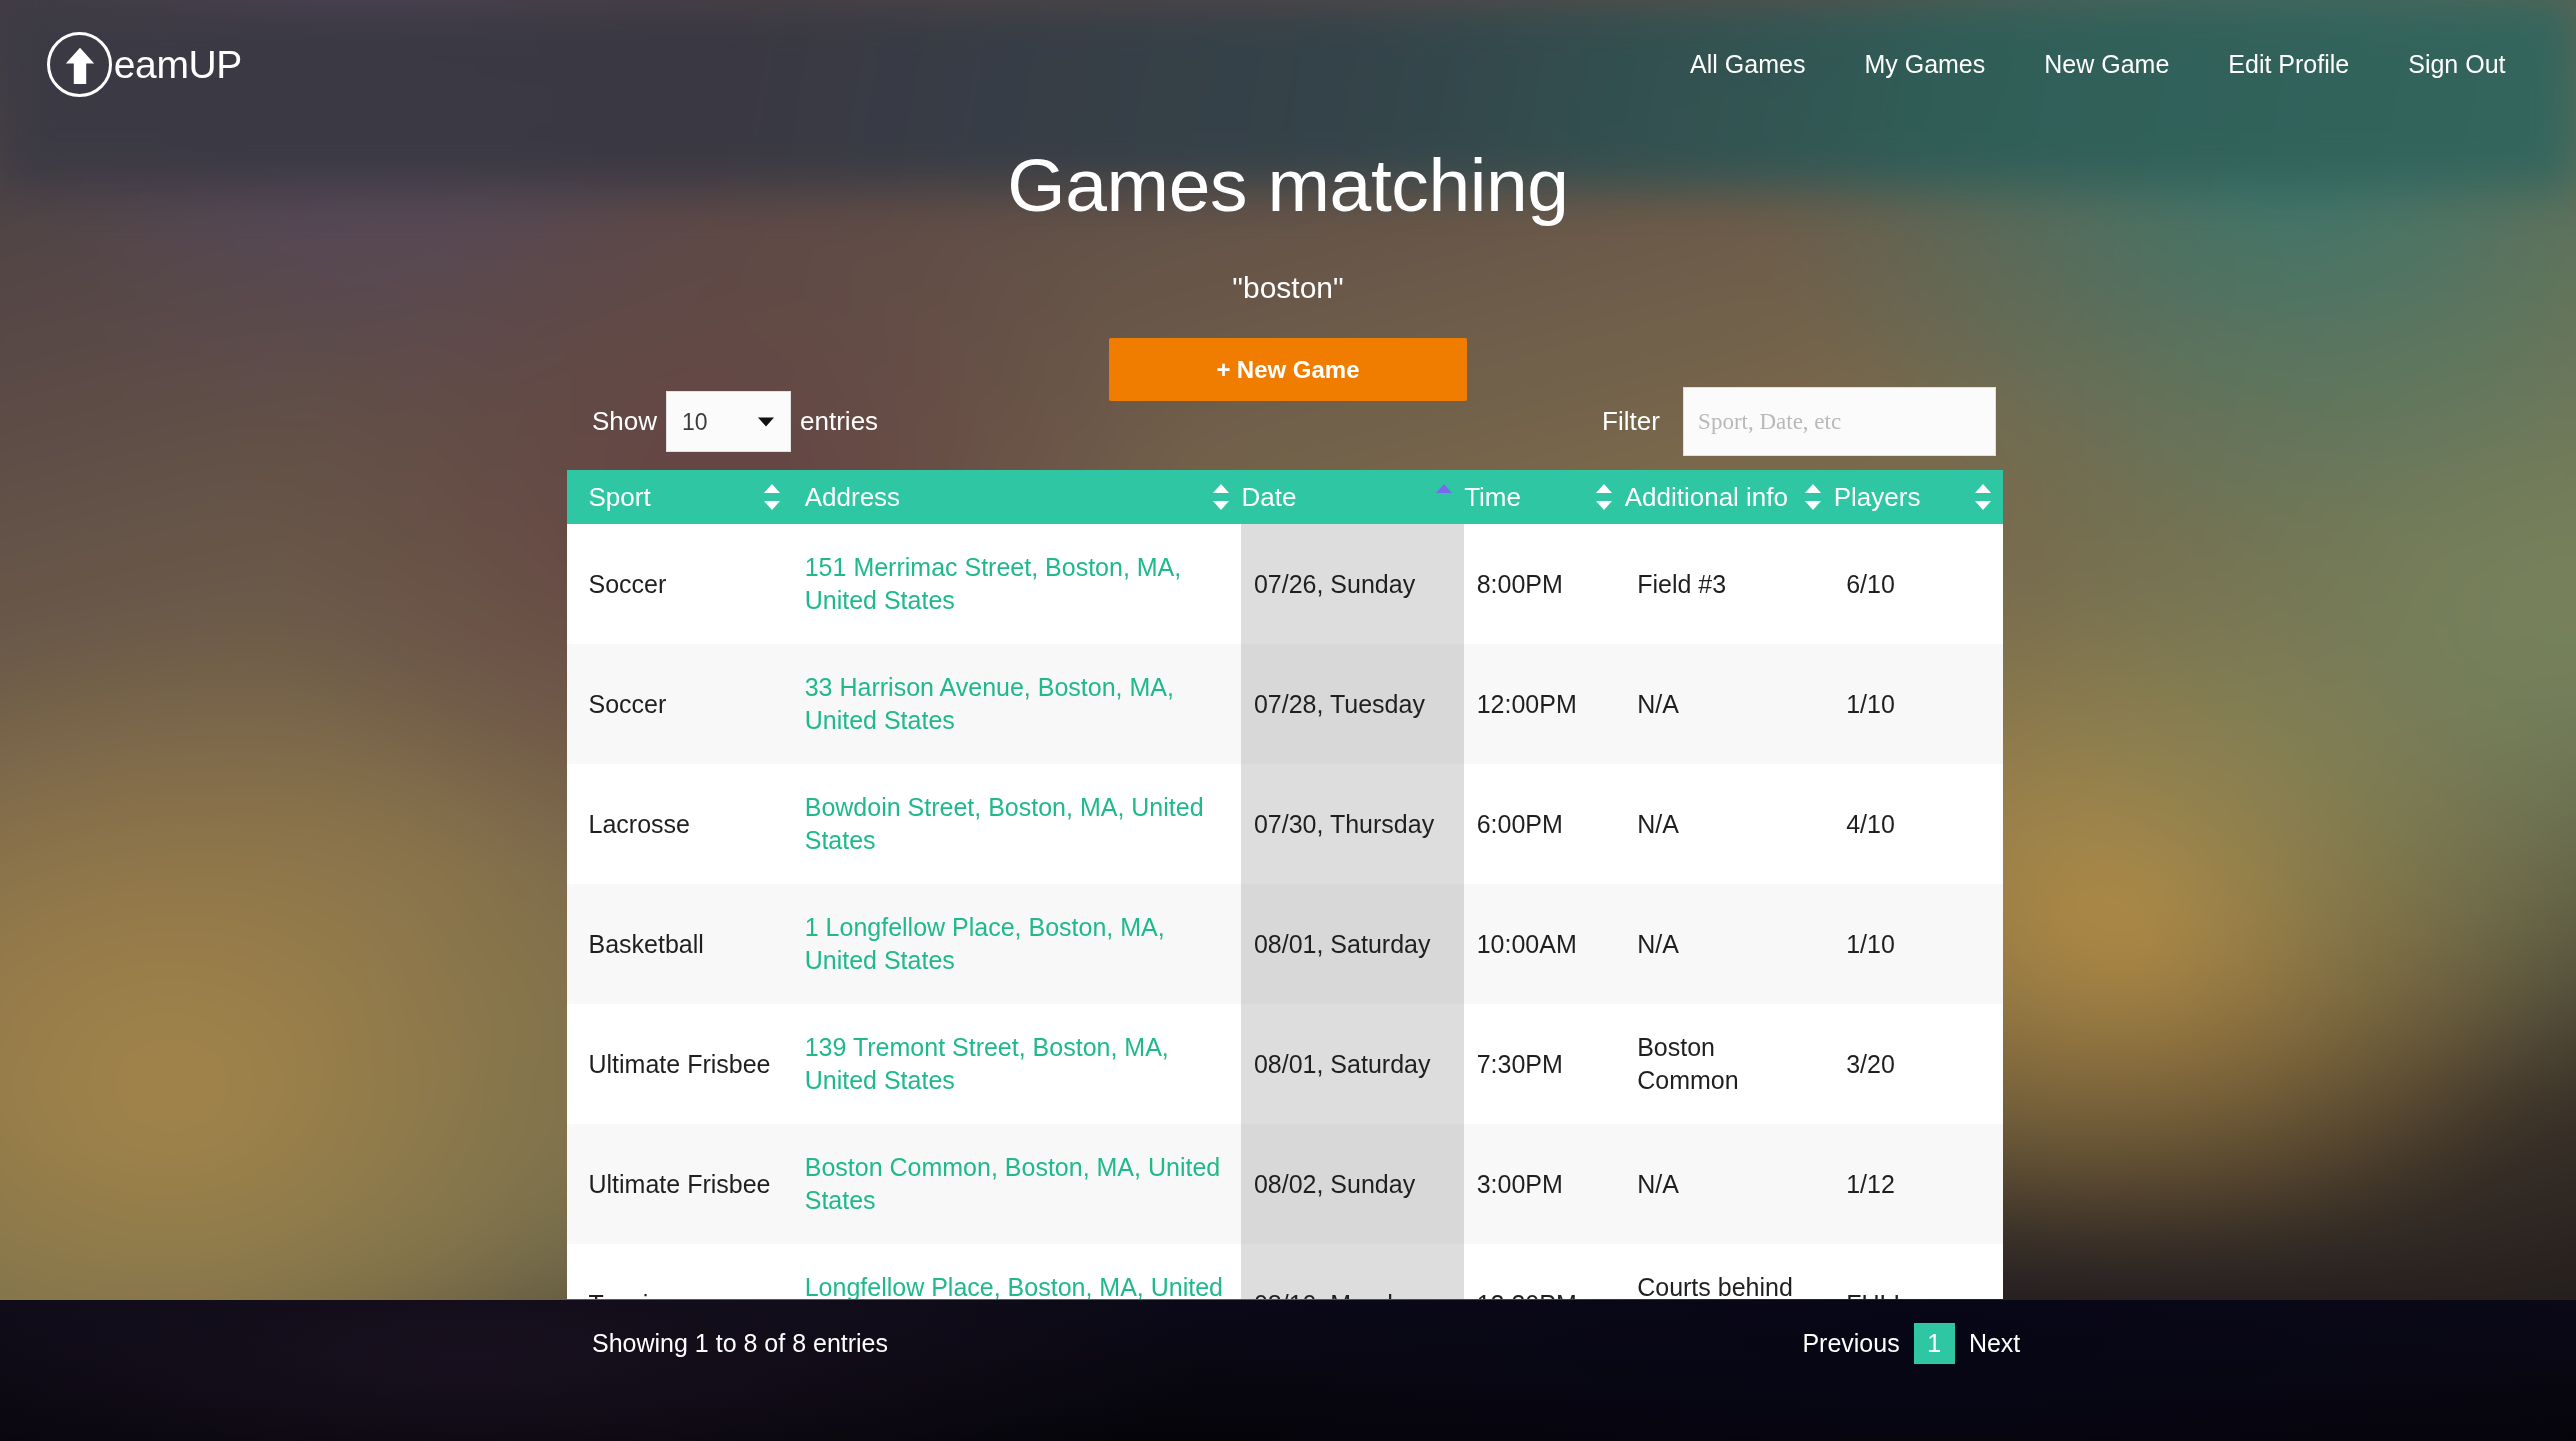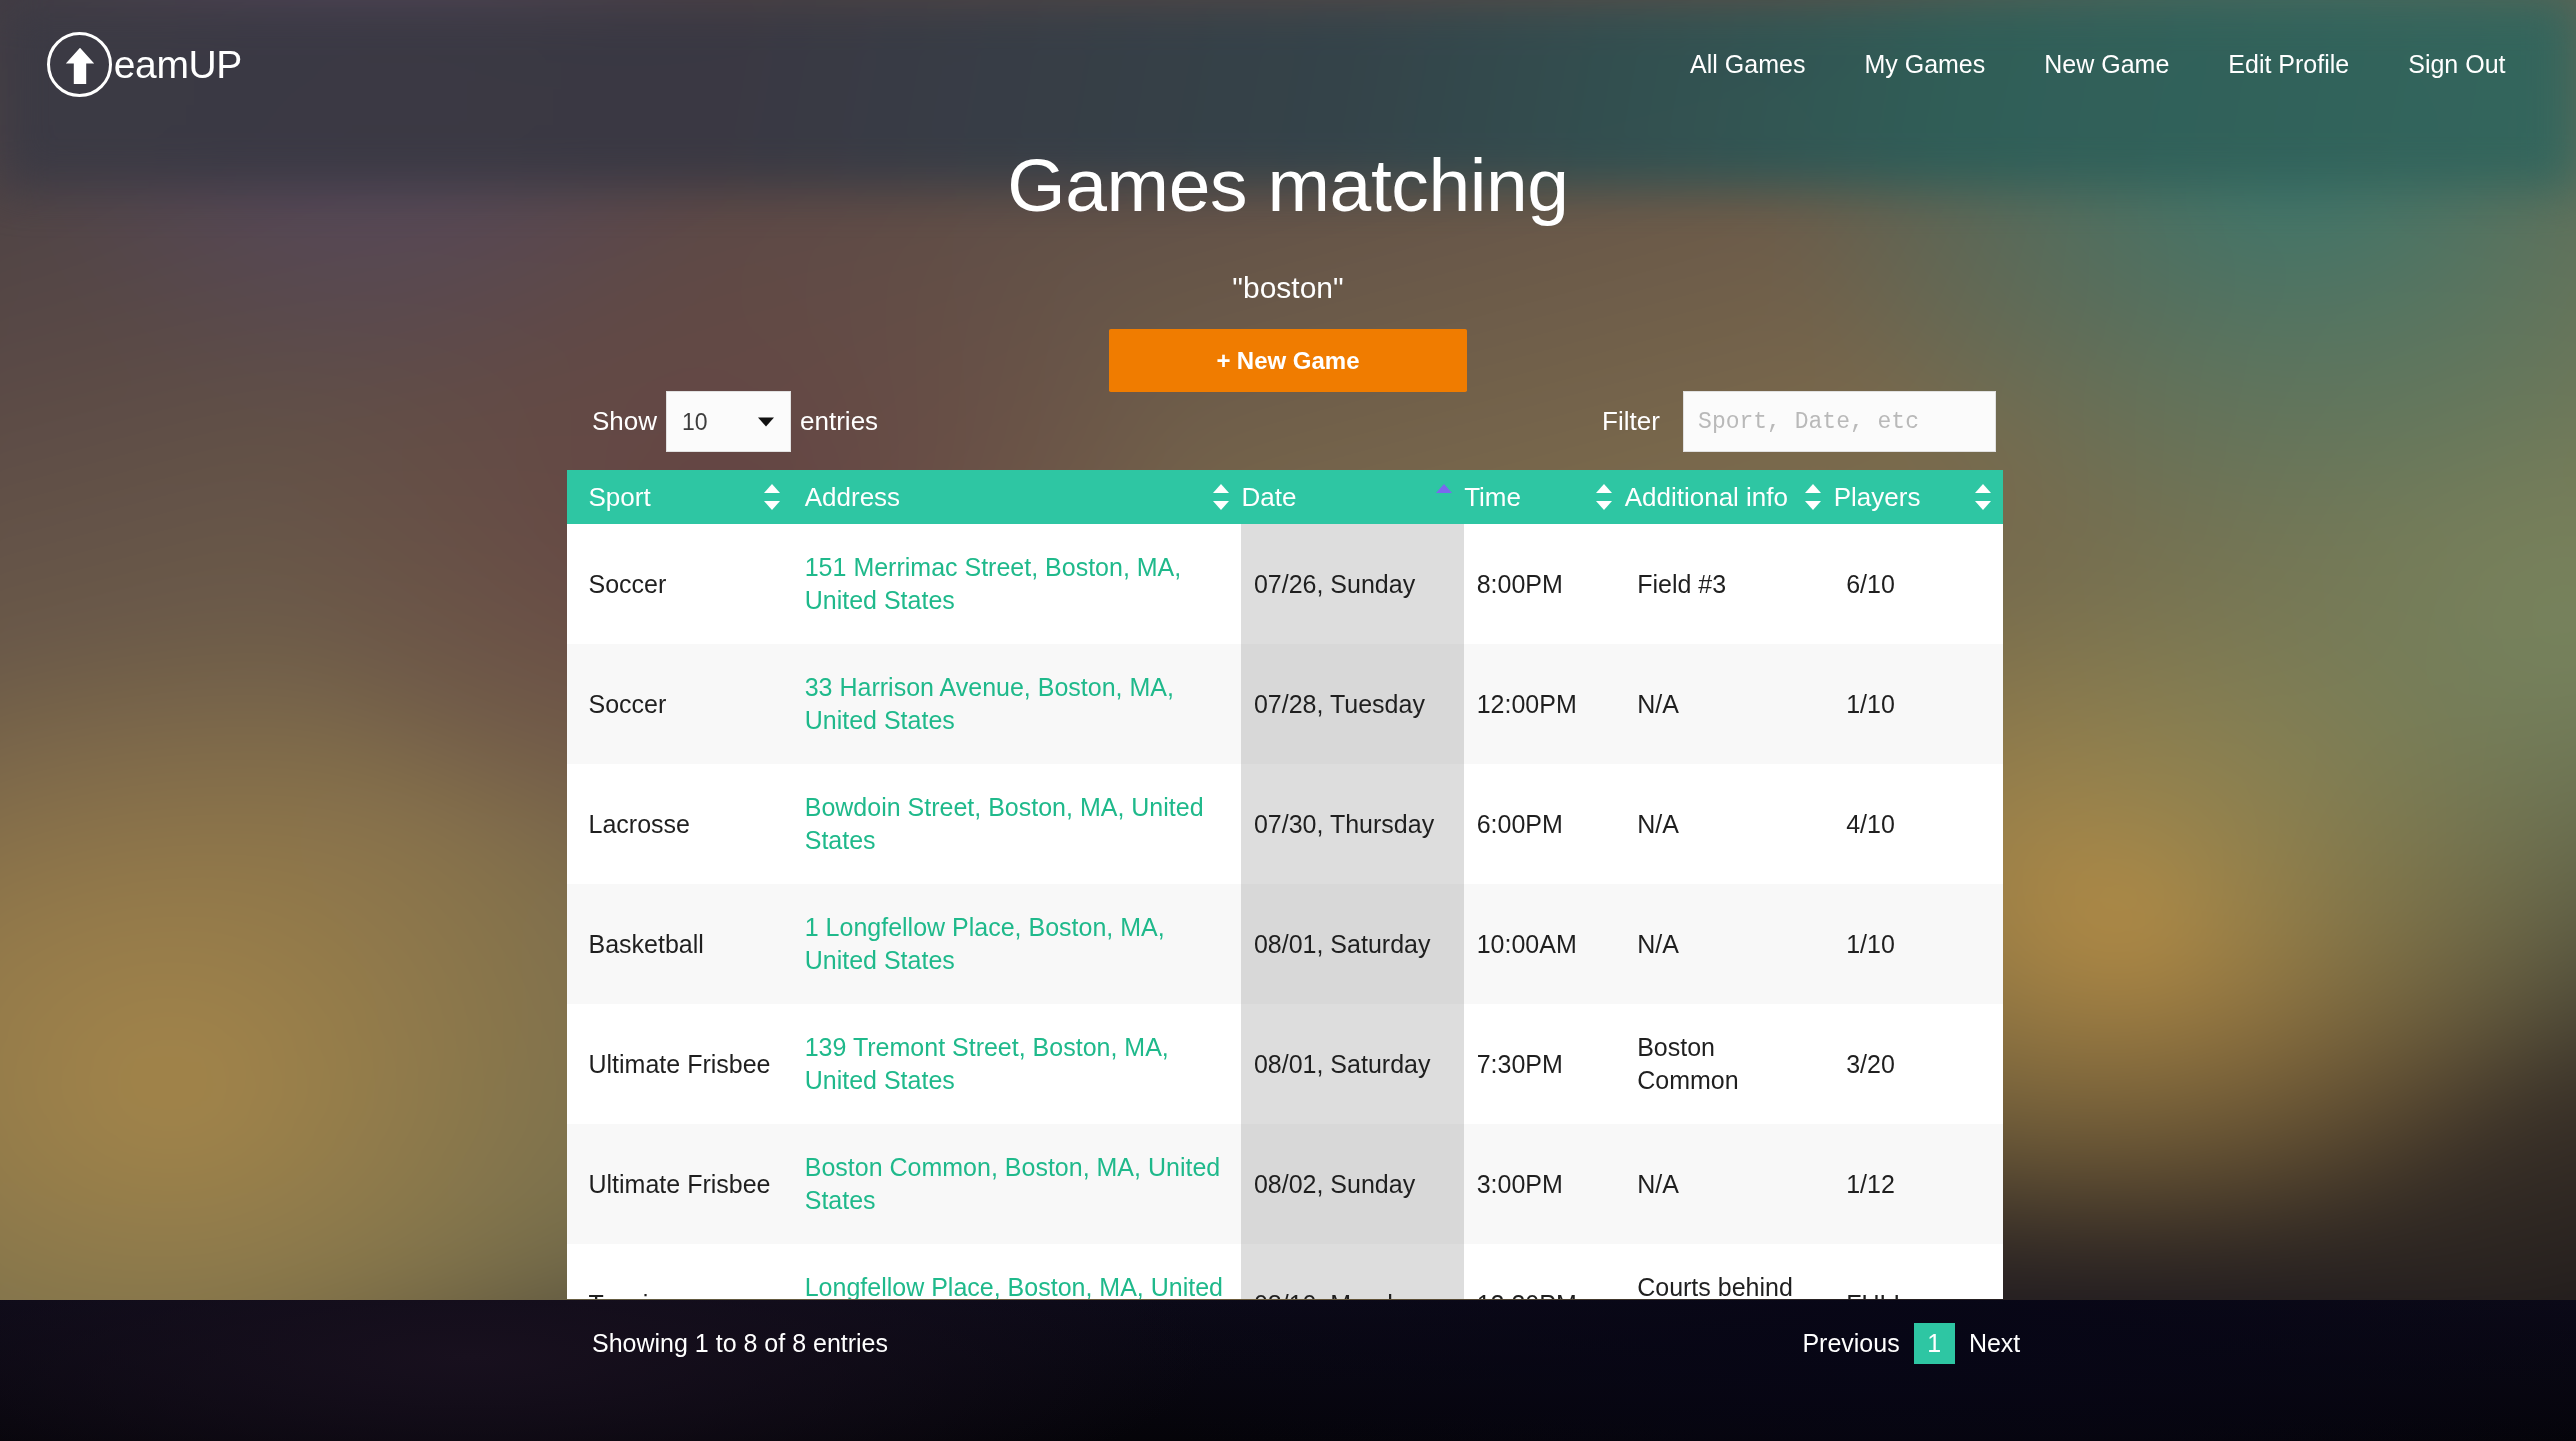--- a/index.html
+++ b/index.html
@@ -107,21 +107,21 @@
     margin: 0;
     padding-top: 36px;
     color: #ffffff;
     font-size: 30px;
     font-weight: normal;
   }
 
   
   #newgame-wrap {
     position: absolute;
-    left: 0; top: 329px; width: 2576px;
+    left: 0; top: 338px; width: 2576px;
     text-align: center;
     z-index: 15;
   }
   #newgame-btn {
     display: inline-block;
     width: 358px;
     height: 63px;
     line-height: 63px;
     background: #f07c00;
     color: #ffffff;
@@ -189,28 +189,28 @@
     align-items: center;
     height: 61px;
   }
   #filter-label {
     color: #ffffff;
     font-size: 26px;
     margin-right: 23px;
   }
   #filter-input {
     width: 313px;
-    height: 61px;
+    height: 69px;
     box-sizing: border-box;
     background: #fbfbfb;
     border: 0.9px solid rgba(0,0,0,.10);
     font-size: 23px;
     color: #3d3d3d;
     padding: 0 14.3px;
-    font-family: Liberation Mono, monospace;
+    font-family: Liberation Serif, serif;
     outline: none;
   }
   #filter-input::placeholder { color: #b9b9b9; }
 
   
   #table-wrap {
     position: absolute;
     left: 567px; top: 470px;
     width: 1436px;
     height: 829px;

